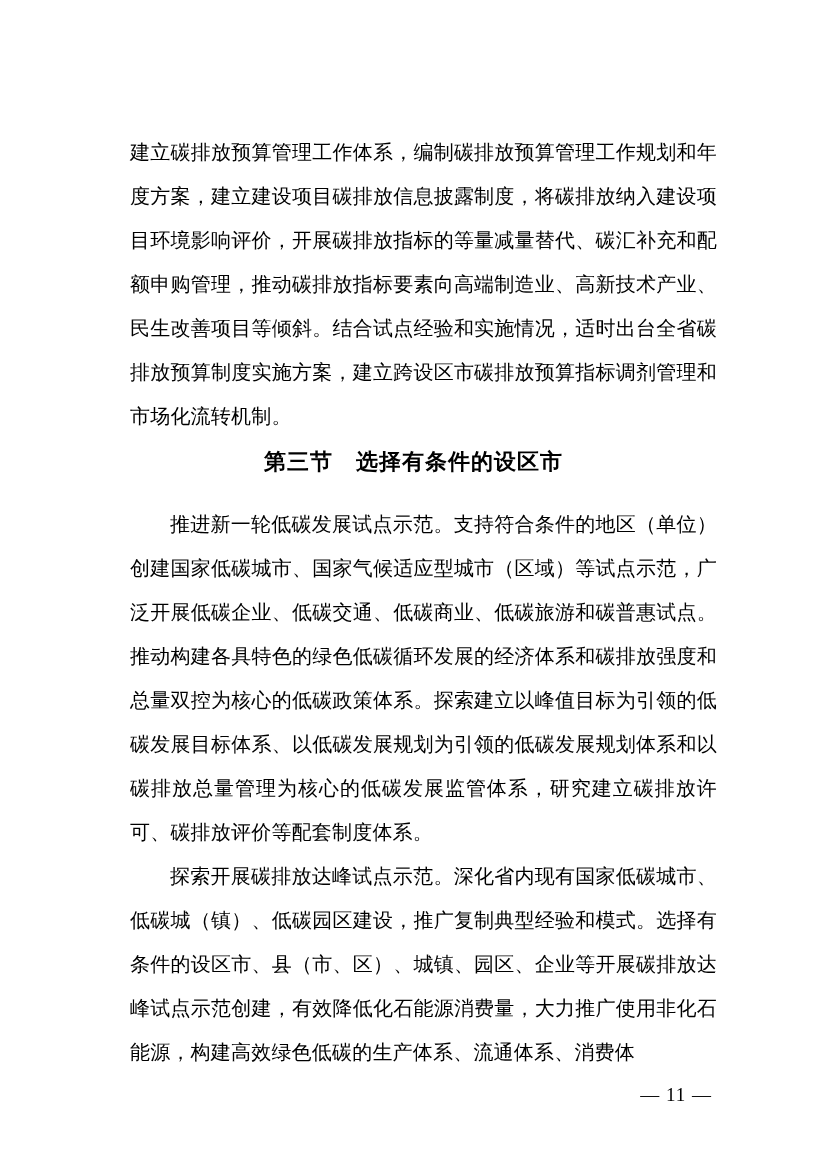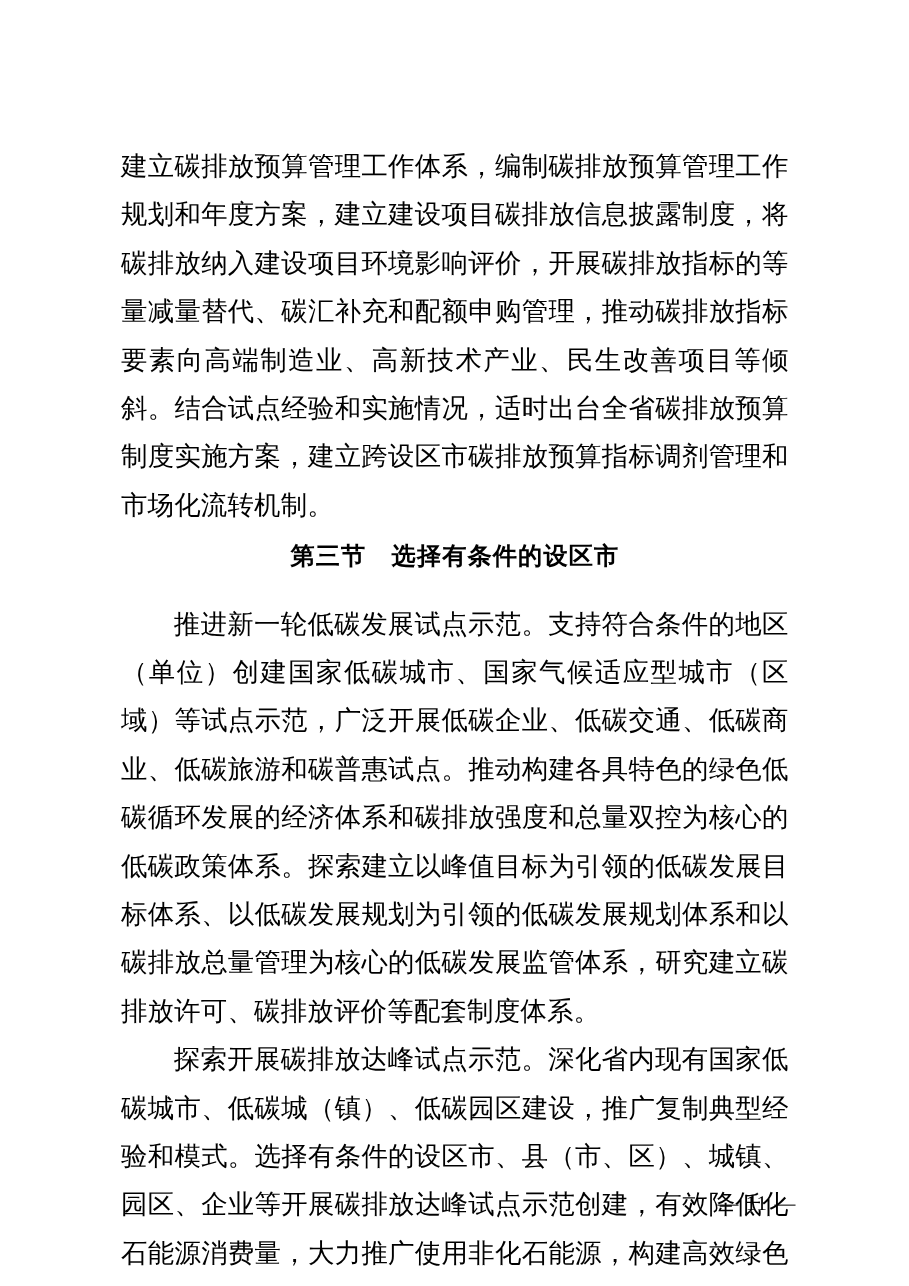--- a/index.html
+++ b/index.html
@@ -12,45 +12,46 @@
     color: #000;
     font-family: "Liberation Serif", "DejaVu Serif", serif;
   }
   .page-content {
     position: absolute;
     left: 110px;
     top: 130px;
     width: 607px;
   }
   .para {
-    font-size: 24px;
+    font-size: 20px;
     line-height: 44px;
     text-align: justify;
     text-justify: inter-ideograph;
     letter-spacing: 0.2px;
+    margin-left: 20px;
   }
   .para.cont { text-indent: 0; }
   .para.indent { text-indent: 2em; font-family: Liberation Serif, serif; }
   .section-heading {
     font-family: "Liberation Sans", "DejaVu Sans", sans-serif;
     font-weight: bold;
     font-size: 22px;
     line-height: 44px;
     text-align: center;
     margin-top: 2px;
     margin-bottom: 18px;
     letter-spacing: 1px;
   }
   .lead-sentence {
     
     font-weight: 500;
   }
   .page-number {
     position: absolute;
-    right: 102px;
+    right: 114px;
     top: 1080px;
     font-size: 19px;
     line-height: 30px;
     letter-spacing: 1px;
     font-family: "Liberation Serif", "DejaVu Serif", serif;
   }
 </style>
 </head>
 <body>
 

